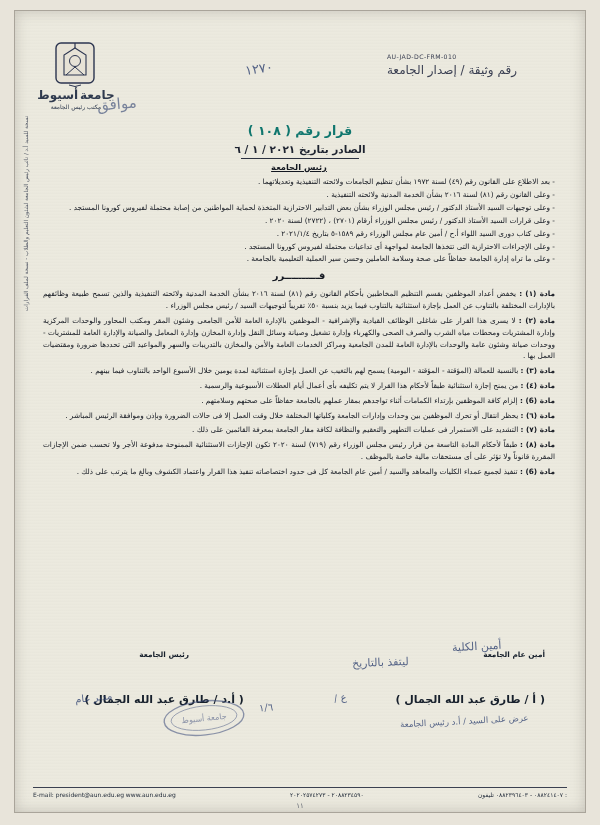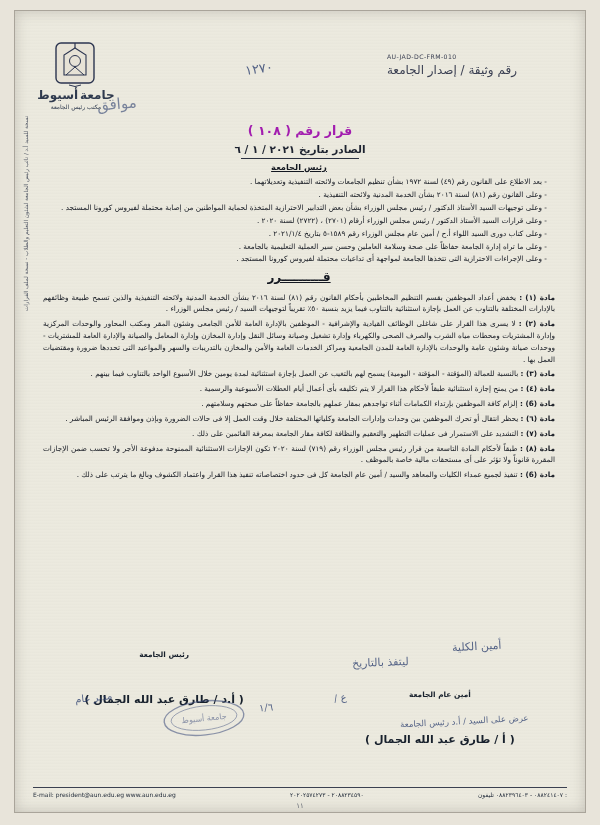--- a/index.html
+++ b/index.html
@@ -60,21 +60,21 @@
     opacity:.78;
     transform-origin:center;
     white-space:nowrap;
     pointer-events:none;
   }
   
   .title-wrap{
     position:absolute;top:112px;left:0;right:0;text-align:center;
   }
   .title{
-    font-size:12.5px;font-weight:bold;color:#a21caf;letter-spacing:.5px;
+    font-size:12.5px;font-weight:bold;color:#0f766e;letter-spacing:.5px;
   }
   .subtitle{
     margin-top:5px;font-size:10.5px;font-weight:bold;color:#1d2330;
   }
   .title-underline{
     width:118px;height:1px;background:#2a3040;margin:3px auto 0;
   }
   
   .body{
     position:absolute;
@@ -82,44 +82,43 @@
     font-size:7.3px;
     line-height:1.62;
     color:#141821;
     text-align:justify;
   }
   .sec-head{
     font-weight:bold;font-size:8.3px;text-align:center;margin-bottom:2px;
     text-decoration:underline;
   }
   .pre li{
-    list-style:none;margin:0 8px 1px 0;padding:0;
+    list-style:none;margin:0 0 1px 0;padding:0;
   }
   .pre{margin:0;padding:0;}
   .ryqrr{
-    text-align:center;font-weight:bold;font-size:12px;margin:3px 0 4px;
+    text-align:center;font-weight:bold;font-size:10px;margin:3px 0 4px;
     letter-spacing:2px;
-    text-decoration:underline;
   }
   .art{
     margin:0 0 3px 0;
   }
   .art .no{font-weight:bold;}
   
   .vnote{
     position:absolute;left:8px;top:300px;
     transform:rotate(-90deg);transform-origin:left top;
     font-size:5.6px;color:#3a4152;white-space:nowrap;
     opacity:.85;
   }
   
   .sigzone{
     position:absolute;left:26px;right:26px;bottom:46px;height:120px;
   }
-  .sig-l{position:absolute;right:0;top:4px;width:46%;text-align:center;margin-top:40px;}
+  .sig-l{position:absolute;right:14px;top:4px;width:46%;}
   .sig-r{position:absolute;left:4px;top:4px;width:46%;text-align:center;}
   .sig-t{font-size:7.4px;font-weight:bold;color:#17202c;}
   .sig-n{margin-top:34px;font-size:11px;font-weight:bold;color:#17202c;}
   
   .footer{
     position:absolute;left:18px;right:18px;bottom:14px;
     border-top:1px solid #3a4050;
     padding-top:3px;
     display:flex;justify-content:space-between;align-items:center;
     direction:ltr;
@@ -178,22 +177,22 @@
 
     <div class="body">
       <div class="sec-head">رئيس الجامعة</div>
 
       <ul class="pre">
         <li>- بعد الاطلاع على القانون رقم (٤٩) لسنة ١٩٧٢ بشأن تنظيم الجامعات ولائحته التنفيذية وتعديلاتهما .</li>
         <li>- وعلى القانون رقم (٨١) لسنة ٢٠١٦ بشأن الخدمة المدنية ولائحته التنفيذية .</li>
         <li>- وعلى توجيهات السيد الأستاذ الدكتور / رئيس مجلس الوزراء بشأن بعض التدابير الاحترازية المتخذة لحماية المواطنين من إصابة محتملة لفيروس كورونا المستجد .</li>
         <li>- وعلى قرارات السيد الأستاذ الدكتور / رئيس مجلس الوزراء أرقام (٢٧٠١) ، (٢٧٢٢) لسنة ٢٠٢٠ .</li>
         <li>- وعلى كتاب دورى السيد اللواء أ.ح / أمين عام مجلس الوزراء رقم ١٥٨٩-٥ بتاريخ ٢٠٢١/١/٤ .</li>
+        <li>- وعلى الإجراءات الاحترازية التى تتخذها الجامعة لمواجهة أى تداعيات محتملة لفيروس كورونا المستجد .</li>
         <li>- وعلى ما تراه إدارة الجامعة حفاظاً على صحة وسلامة العاملين وحسن سير العملية التعليمية بالجامعة .</li>
-        <li>- وعلى الإجراءات الاحترازية التى تتخذها الجامعة لمواجهة أى تداعيات محتملة لفيروس كورونا المستجد .</li>
       </ul>
 
       <div class="ryqrr">قــــــــــرر</div>
 
       <p class="art">
         <span class="no">مادة (١) :</span>
         <span>يخفض أعداد الموظفين بقسم التنظيم المخاطبين بأحكام القانون رقم (٨١) لسنة ٢٠١٦ بشأن الخدمة المدنية ولائحته التنفيذية والذين تسمح طبيعة وظائفهم بالإدارات المختلفة بالتناوب عن العمل بإجازة استثنائية بالتناوب فيما يزيد بنسبة ٥٠٪ تقريباً لتوجيهات السيد / رئيس مجلس الوزراء .</span>
       </p>
       <p class="art">
         <span class="no">مادة (٢) :</span>

